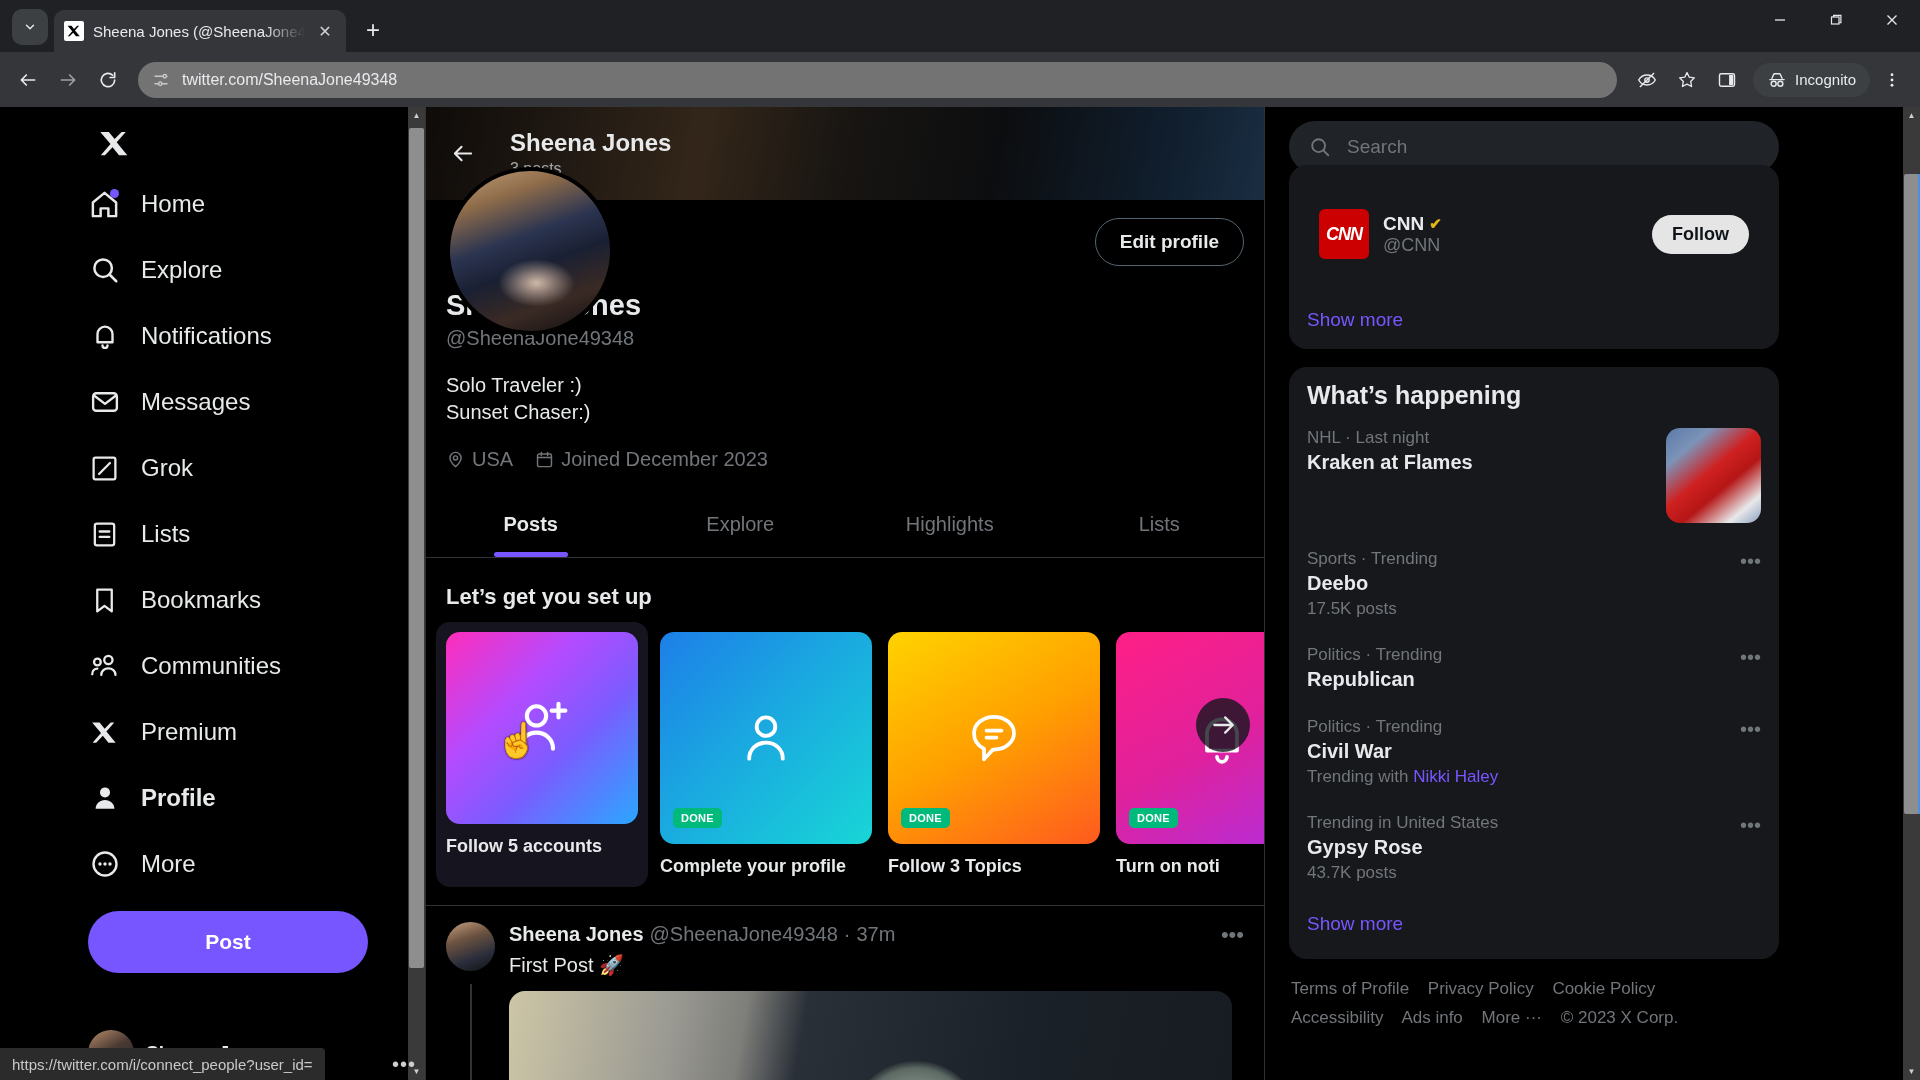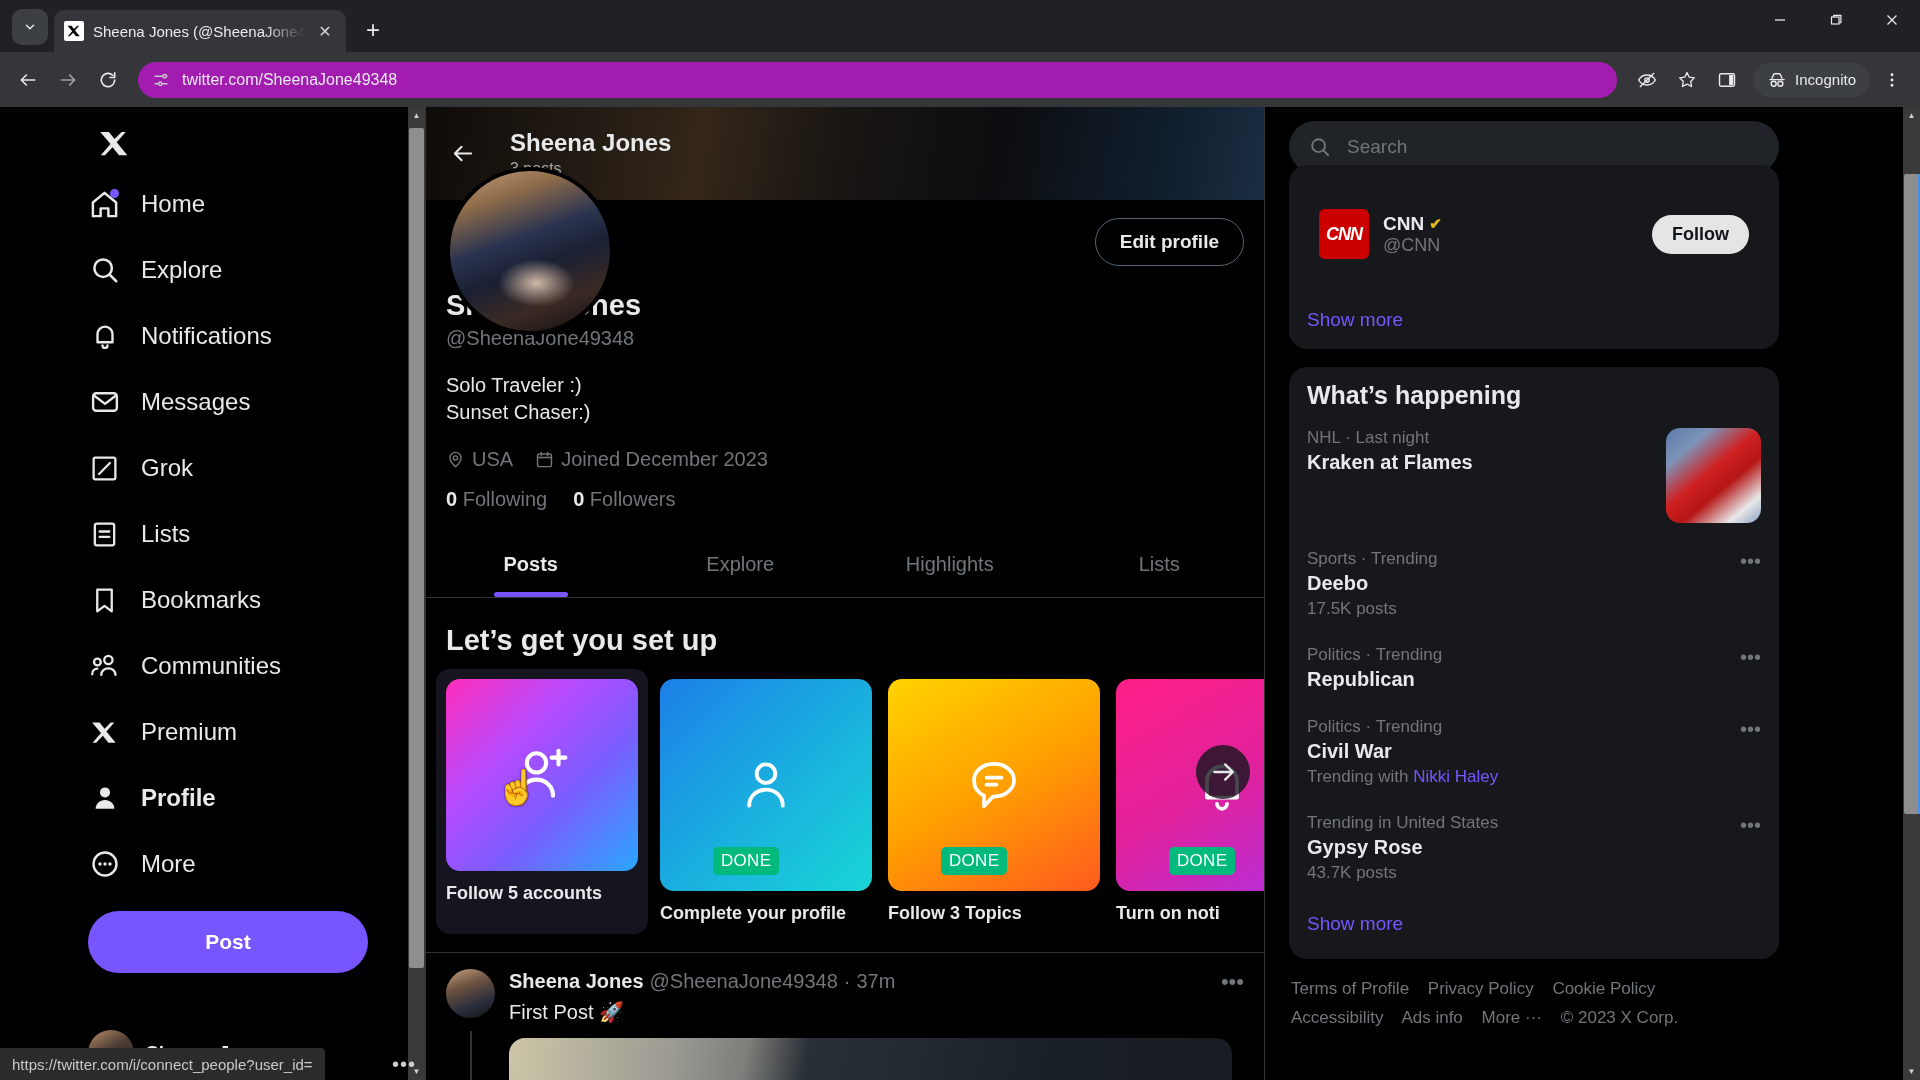--- a/index.html
+++ b/index.html
@@ -56,21 +56,21 @@
 
   .toolbar {
     height: 55px; background: #35363a; display: flex; align-items: center;
     padding: 0 10px; gap: 4px; flex: none;
   }
   .tb-btn {
     width: 36px; height: 36px; border-radius: 50%; display: flex;
     align-items: center; justify-content: center; color: #e8eaed; flex: none; cursor: pointer;
   }
   .omnibox {
-    flex: 1; height: 36px; background: #a21caf; border-radius: 18px;
+    flex: 1; height: 36px; background: #737373; border-radius: 18px;
     display: flex; align-items: center; padding: 0 14px; gap: 12px;
     margin: 0 8px; color: #e8eaed; font-size: 16px; cursor: text;
   }
   .omnibox .url { color: #e8eaed; font-size: 16px; white-space: nowrap; }
   .incognito-pill {
     height: 34px; border-radius: 17px; background: #3c4043; display: flex;
     align-items: center; gap: 8px; padding: 0 14px; color: #e8eaed;
     font-size: 15px; flex: none; cursor: pointer; margin-left: 4px;
   }
 
@@ -172,32 +172,32 @@
     flex: 1; height: 64px; display: flex; align-items: flex-start; justify-content: center;
     padding-top: 20px; color: #71767b; font-size: 20px; position: relative; cursor: pointer;
   }
   .tabitem.active { color: #e7e9ea; font-weight: bold; }
   .tabitem.active::after {
     content: ""; position: absolute; bottom: 0; left: 50%; transform: translateX(-50%);
     width: 74px; height: 5px; border-radius: 3px; background: #7856ff;
   }
 
   .setup { padding: 26px 20px 0 20px; }
-  .setup-title { font-size: 29px; font-weight: bold; color: #e7e9ea; }
+  .setup-title { font-size: 22px; font-weight: bold; color: #e7e9ea; }
   .cards { display: flex; gap: 16px; margin-top: 22px; position: relative; }
   .card { width: 212px; flex: none; cursor: pointer; position: relative; }
   .card.sel { background: #16141f; border-radius: 14px; padding: 10px; margin: -10px -4px -10px -10px; }
   .card-img {
     width: 100%; aspect-ratio: 1/1; border-radius: 14px; position: relative;
     display: flex; align-items: center; justify-content: center; overflow: hidden;
   }
   .card-label { font-size: 18px; color: #e7e9ea; font-weight: bold; margin-top: 12px; white-space: nowrap; }
   .done-badge {
     position: absolute; left: 13px; bottom: 16px; background: #00ba7c; color: #fff;
-    font-size: 17px; font-weight: normal; border-radius: 5px; padding: 4px 8px; letter-spacing: .3px; margin-left: 40px;
+    font-size: 11px; font-weight: bold; border-radius: 5px; padding: 4px 8px; letter-spacing: .3px;
   }
   .carousel-next {
     position: absolute; right: -6px; top: 66px; width: 54px; height: 54px; border-radius: 50%;
     background: rgba(15,20,25,.78); display: flex; align-items: center; justify-content: center;
     color: #e7e9ea; cursor: pointer; z-index: 5;
   }
   .cursor-hand {
     position: absolute; left: 50px; top: 88px; font-size: 34px; color: #fff;
     text-shadow: 0 0 2px #000; pointer-events: none; z-index: 6;
   }
@@ -574,24 +574,20 @@
           <span class="mi">
             <span>
               <svg width="19" height="19" viewBox="0 0 24 24">
                   <rect x="3.2" y="5" width="17.6" height="16" rx="2" stroke="#71767b" stroke-width="1.8" fill="none"></rect>
                   <path d="M3.2 9.5h17.6M8 3v4M16 3v4" stroke="#71767b" stroke-width="1.8" stroke-linecap="round"></path>
                 </svg>
             </span>
             <span>Joined December 2023</span>
           </span>
         </div>
-        <div class="p-stats">
-          <span><b>0</b> <span>Following</span></span>
-          <span><b>0</b> <span>Followers</span></span>
-        </div>
       </div>
 
       <div class="tabs">
         <div class="tabitem active">Posts</div>
         <div class="tabitem">Explore</div>
         <div class="tabitem">Highlights</div>
         <div class="tabitem">Lists</div>
       </div>
 
       <section class="setup">

